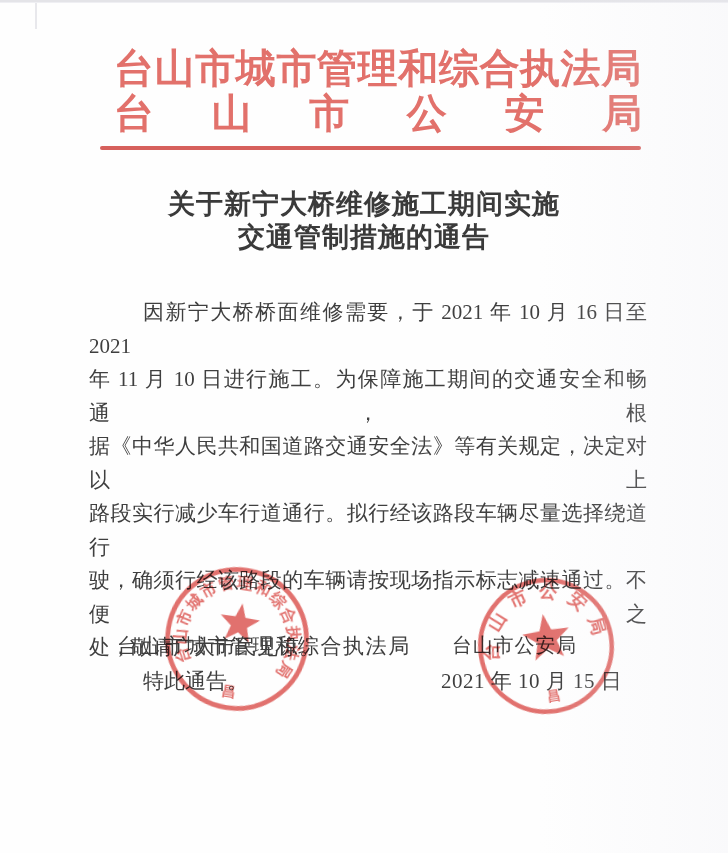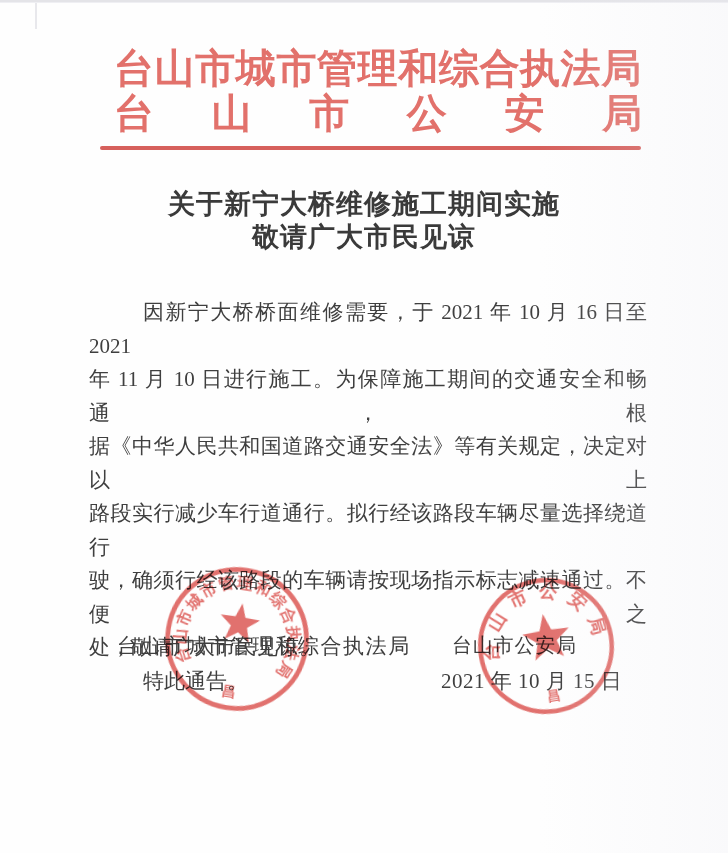--- a/index.html
+++ b/index.html
@@ -58,21 +58,21 @@
 
   <header class="letterhead">
     <div class="agency-l1">台山市城市管理和综合执法局</div>
     <div class="agency-l2">台山市公安局</div>
   </header>
 
   <div class="rule"></div>
 
   <h1 class="title" style="margin:0;">
     <div>关于新宁大桥维修施工期间实施</div>
-    <div>敬请广大市民见谅</div>
+    <div>交通管制措施的通告</div>
   </h1>
 
   <div class="body">
     <div class="bline indent">因新宁大桥桥面维修需要，于 2021 年 10 月 16 日至 2021</div>
     <div class="bline">年 11 月 10 日进行施工。为保障施工期间的交通安全和畅通，根</div>
     <div class="bline">据《中华人民共和国道路交通安全法》等有关规定，决定对以上</div>
     <div class="bline">路段实行减少车行道通行。拟行经该路段车辆尽量选择绕道行</div>
     <div class="bline">驶，确须行经该路段的车辆请按现场指示标志减速通过。不便之</div>
     <div class="bline noj">处，敬请广大市民见谅。</div>
     <div class="bline noj indent">特此通告。</div>

